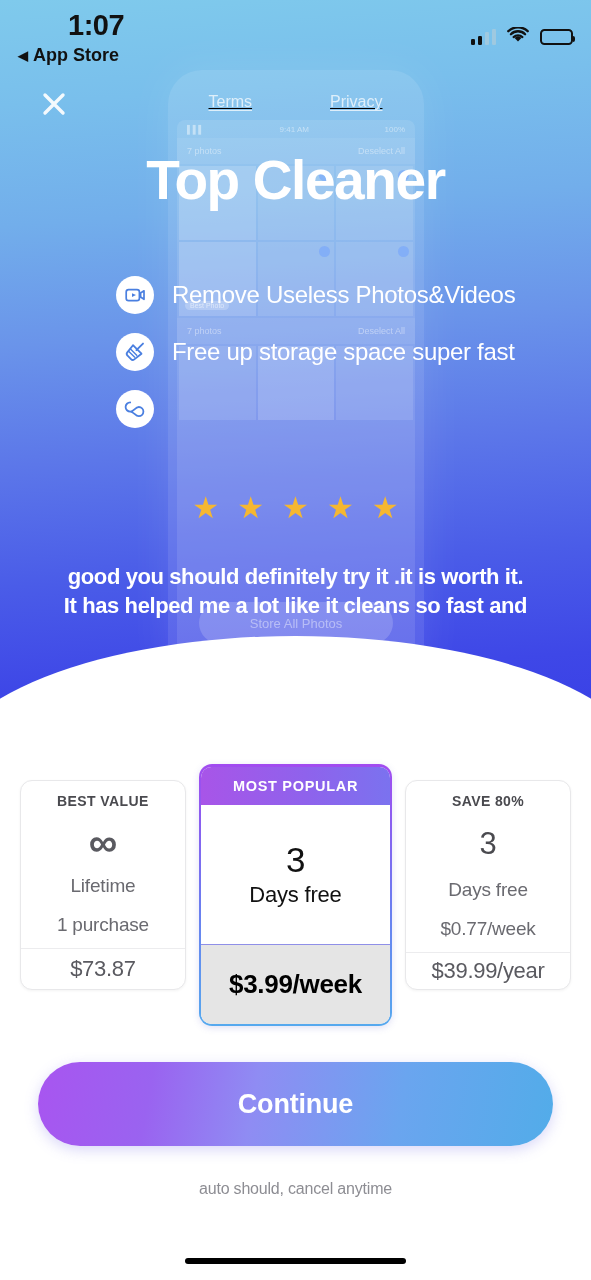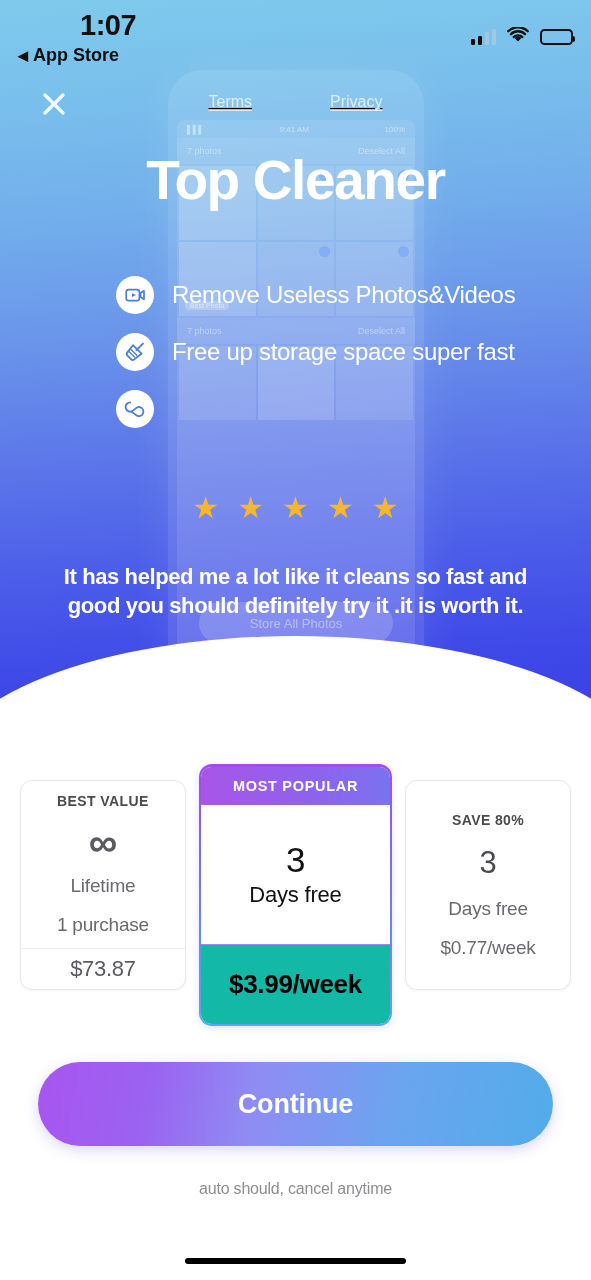--- a/index.html
+++ b/index.html
@@ -82,21 +82,21 @@
     background:#ffffff; border-radius:50% 50% 0 0 / 100% 100% 0 0;
   }
 
   
   .statusbar {
     position:absolute; left:0; top:0; width:591px; height:62px;
     z-index:6; color:#111;
   }
   .sb-time {
     position:absolute; left:68px; top:9px;
-    font-size:29px; font-weight:bold; letter-spacing:-0.5px;margin-left:12px;
+    font-size:29px; font-weight:bold; letter-spacing:-0.5px;
   }
   .sb-back {
     position:absolute; left:18px; top:45px;
     font-size:18px; font-weight:bold; display:flex; align-items:center; gap:5px;
   }
   .sb-tri { font-size:13px; line-height:1; }
   .sb-right {
     position:absolute; right:18px; top:27px;
     display:flex; align-items:center; gap:11px;
   }
@@ -210,21 +210,21 @@
     background:linear-gradient(90deg,#a855e8 0%, #8f62ec 55%, #7b72ef 100%);
     color:#fff; font-size:14.5px; font-weight:bold; letter-spacing:0.7px;
   }
   .featured-top {
     flex:1; display:flex; flex-direction:column; align-items:center;
     justify-content:center; gap:2px; background:#fff;
   }
   .featured-top .plan-big { color:#111; font-size:35px; }
   .featured-top .plan-line { color:#111; font-size:22px; }
   .featured-bottom {
-    height:80px; border-top:1px solid #8f8fe8; background:#14b8a6;
+    height:80px; border-top:1px solid #8f8fe8; background:#e5e5e5;
     display:flex; align-items:center; justify-content:center;
   }
   .featured-bottom .plan-price { color:#000; font-size:26px; font-weight:bold; }
 
   
   .cta {
     position:absolute; left:38px; top:1062px; width:515px; height:84px;
     border-radius:42px; border:none; cursor:pointer;
     background:linear-gradient(100deg,#a855f0 0%, #9a63f0 22%, #8f8cf3 42%, #6aa5ef 70%, #52ace9 100%);
     color:#fff; font-size:27px; font-weight:bold; letter-spacing:-0.2px;
@@ -361,22 +361,22 @@
 
 <div class="stars">
   <span class="star">★</span>
   <span class="star">★</span>
   <span class="star">★</span>
   <span class="star">★</span>
   <span class="star">★</span>
 </div>
 
 <div class="quote">
+  <div>good you should definitely try it .it is worth it.</div>
   <div>It has helped me a lot like it cleans so fast and</div>
-  <div>good you should definitely try it .it is worth it.</div>
 </div>
 <div class="author">-Ann</div>
 
 <div class="dots">
   <span class="dot on"></span>
   <span class="dot"></span>
   <span class="dot"></span>
 </div>
 
 <div class="plans">
@@ -406,19 +406,22 @@
     </div>
   </div>
 
   <div class="plan side">
     <div class="plan-top">
       <div class="badge-small">SAVE 80%</div>
       <div class="plan-big">3</div>
       <div class="plan-line">Days free</div>
       <div class="plan-line">$0.77/week</div>
     </div>
+    <div class="plan-bottom">
+      <span class="plan-price">$39.99/year</span>
+    </div>
   </div>
 
 </div>
 
 <button class="cta">Continue</button>
 <div class="fineprint">auto should, cancel anytime</div>
 <div class="home-indicator"></div>
 
 </body></html>

